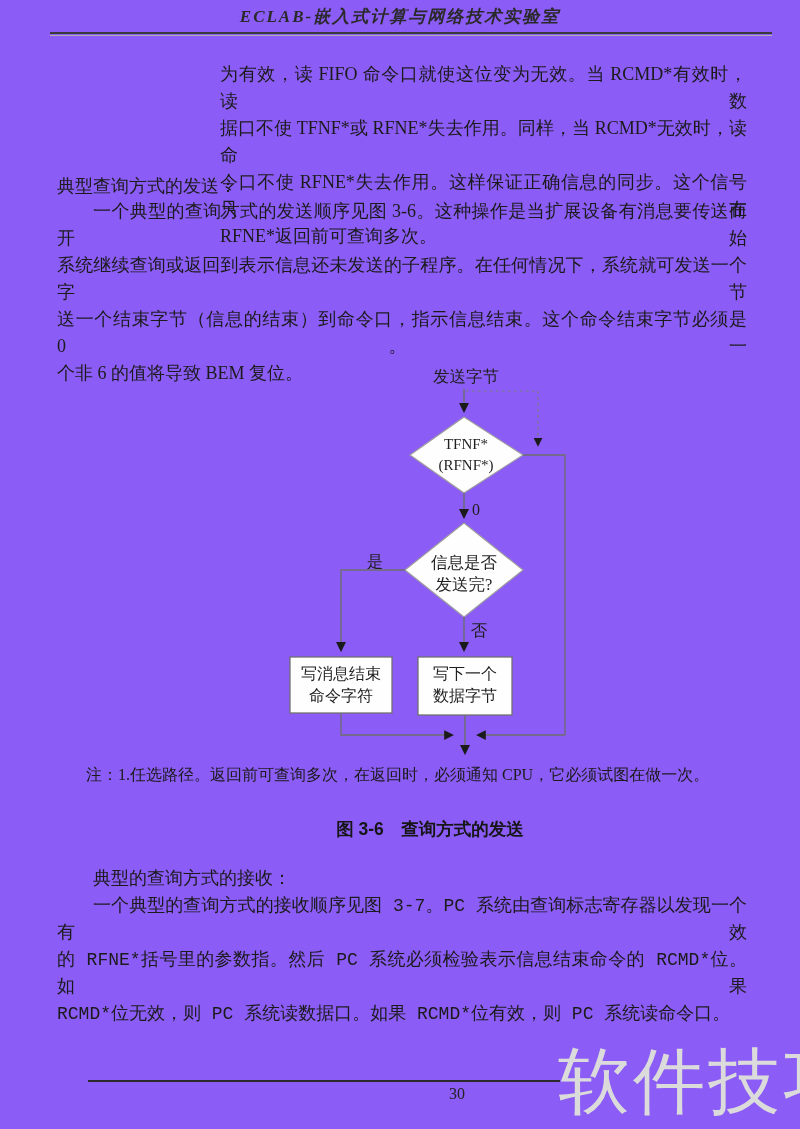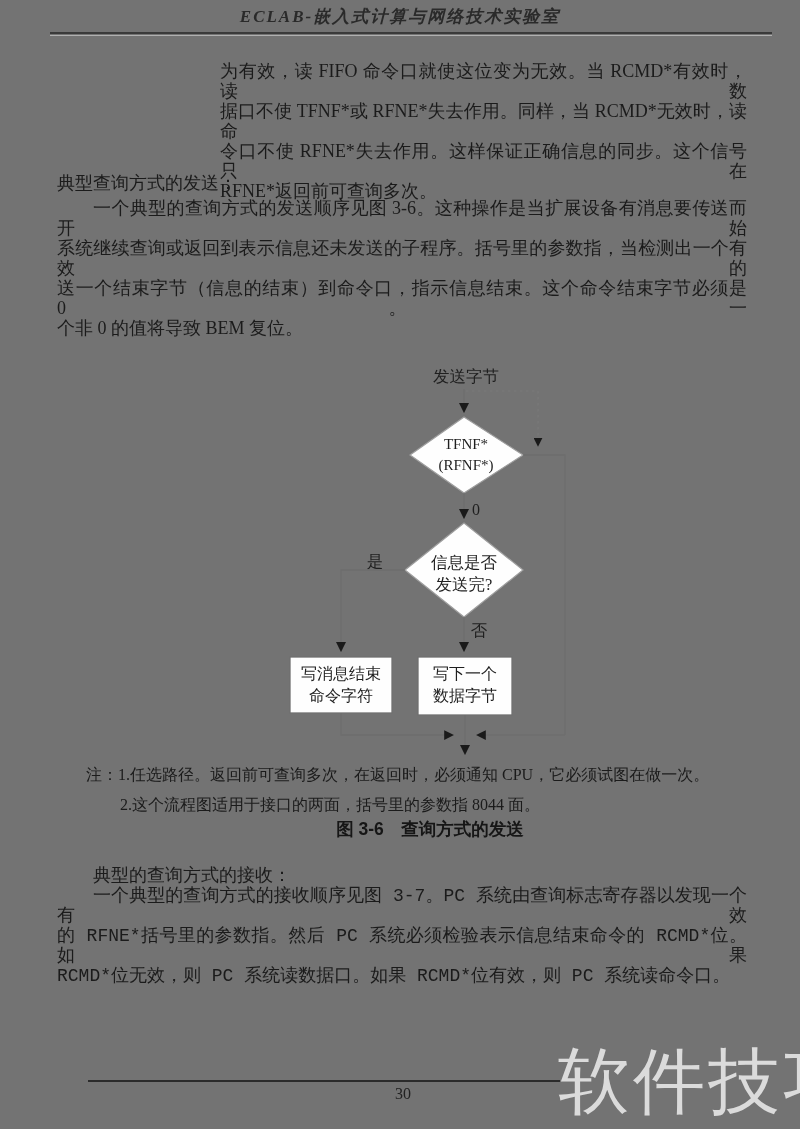--- a/index.html
+++ b/index.html
@@ -1,42 +1,42 @@
 <!DOCTYPE html>
 <html><head>
 <meta charset="utf-8">
 <style>
   * { margin: 0; padding: 0; box-sizing: border-box; }
   html, body { background: #ffffff; }
   .page {
     position: relative;
     width: 800px;
     height: 1129px;
-    background: #737373;
+    background: #8b5cf6;
     overflow: hidden;
     font-family: "Liberation Serif", "DejaVu Serif", serif;
     color: #1b1b1b;
   }
   .hdr-title {
     position: absolute;
     top: 5px; left: 0; width: 100%;
     text-align: center;
     font-size: 17px;
     font-style: italic;
     font-weight: bold;
     letter-spacing: 2px;
     color: #2a2a2a;
   }
   .hdr-rule {
     position: absolute;
     top: 32px; left: 50px; width: 722px; height: 4px;
     border-top: 2px solid #3a3a3a;
     border-bottom: 1px solid #b0b0b0;
   }
-  .tblock { position: absolute; font-size: 18px; line-height: 20px; }
+  .tblock { position: absolute; font-size: 18px; line-height: 27px; }
   .tline { width: 100%; white-space: nowrap; }
   .jl { text-align: justify; text-align-last: justify; white-space: normal; }
   .indent { text-indent: 36px; }
   .notes { position: absolute; font-size: 16px; line-height: 30px; }
   .note2 { padding-left: 34px; }
   .caption {
     position: absolute;
     left: 57px; width: 746px;
     text-align: center;
     font-family: "Liberation Sans", "DejaVu Sans", sans-serif;
@@ -50,21 +50,21 @@
     fill: #1f1f1f;
   }
   .footer-rule {
     position: absolute;
     left: 88px; top: 1080px; width: 472px; height: 2px;
     background: #2b2b2b;
   }
   .page-num {
     position: absolute;
     left: 395px; top: 1085px; width: 70px;
-    text-align: left;
+    text-align: right;
     font-size: 16px;
     color: #222;
   }
   .watermark {
     position: absolute;
     left: 558px; top: 1034px;
     font-family: "Liberation Sans", "DejaVu Sans", sans-serif;
     font-size: 72px;
     font-weight: 300;
     letter-spacing: 3px;
@@ -86,23 +86,23 @@
     <div class="tline jl">令口不使 RFNE*失去作用。这样保证正确信息的同步。这个信号只在</div>
     <div class="tline">RFNE*返回前可查询多次。</div>
   </div>
 
   <div class="tblock" style="left:57px; top:173px; width:690px;">
     <div class="tline">典型查询方式的发送：</div>
   </div>
 
   <div class="tblock" style="left:57px; top:198px; width:690px;">
     <div class="tline jl indent">一个典型的查询方式的发送顺序见图 3-6。这种操作是当扩展设备有消息要传送而开始</div>
-    <div class="tline jl">系统继续查询或返回到表示信息还未发送的子程序。括号里的参数指，当检测出一个有效的</div>
+    <div class="tline jl">系统继续查询或返回到表示信息还未发送的子程序。在任何情况下，系统就可发送一个字节</div>
     <div class="tline jl">送一个结束字节（信息的结束）到命令口，指示信息结束。这个命令结束字节必须是 0。一</div>
-    <div class="tline">个非 0 的值将导致 BEM 复位。</div>
+    <div class="tline">个非 6 的值将导致 BEM 复位。</div>
   </div>
 
   <svg class="flowchart" width="300" height="398" viewBox="0 0 300 398">
     <defs>
       <marker id="arr" viewBox="0 0 10 10" refX="8" refY="5" markerWidth="7.5" markerHeight="7.5" orient="auto-start-reverse">
         <path d="M0,0 L10,5 L0,10 z" fill="#1a1a1a"></path>
       </marker>
     </defs>
 
     <text class="fc-text" x="186" y="17" font-size="16.5" text-anchor="middle">发送字节</text>
@@ -138,21 +138,20 @@
     <text class="fc-text" x="185" y="314" font-size="16" text-anchor="middle">写下一个</text>
     <text class="fc-text" x="185" y="336" font-size="16" text-anchor="middle">数据字节</text>
 
     <path d="M61,348 V370 H172" stroke="#6e6e6e" stroke-width="1.3" fill="none" marker-end="url(#arr)"></path>
     <path d="M285,370 H198" stroke="#6e6e6e" stroke-width="1.3" fill="none" marker-end="url(#arr)"></path>
     <path d="M185,350 V388" stroke="#6e6e6e" stroke-width="1.4" fill="none" marker-end="url(#arr)"></path>
   </svg>
 
   <div class="notes" style="left:86px; top:760px; width:670px;">
     <div class="tline">注：1.任选路径。返回前可查询多次，在返回时，必须通知 CPU，它必须试图在做一次。</div>
-    <div class="tline note2">2.这个流程图适用于接口的两面，括号里的参数指 8044 面。</div>
   </div>
 
   <div class="caption" style="top:817px;">图 3-6　查询方式的发送</div>
 
   <div class="tblock" style="left:57px; top:866px; width:690px;font-family:Liberation Mono, monospace;">
     <div class="tline indent">典型的查询方式的接收：</div>
     <div class="tline jl indent">一个典型的查询方式的接收顺序见图 3-7。PC 系统由查询标志寄存器以发现一个有效</div>
     <div class="tline jl">的 RFNE*括号里的参数指。然后 PC 系统必须检验表示信息结束命令的 RCMD*位。如果</div>
     <div class="tline">RCMD*位无效，则 PC 系统读数据口。如果 RCMD*位有效，则 PC 系统读命令口。</div>
   </div>

